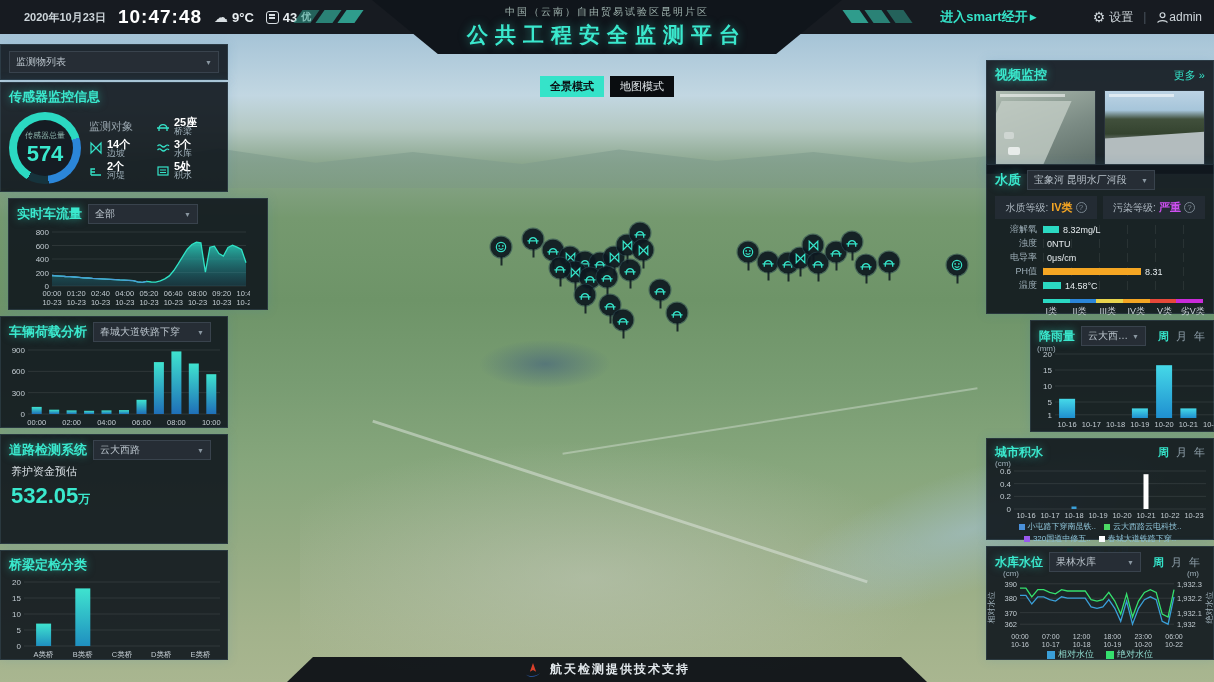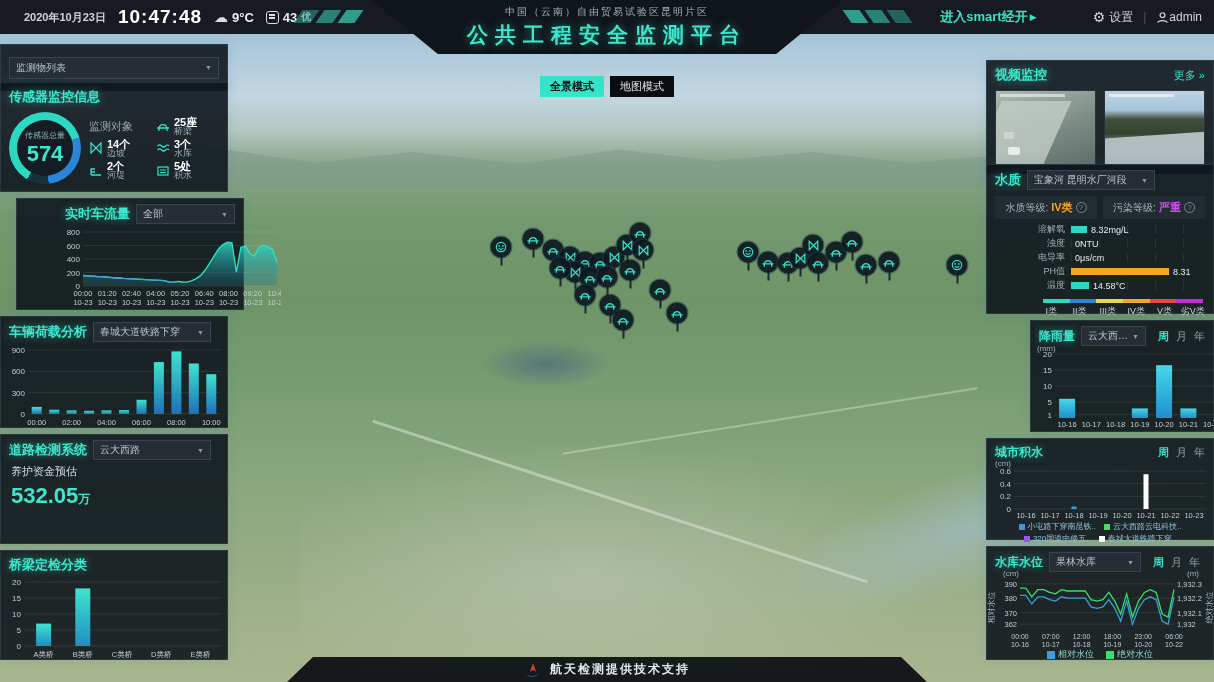--- a/index.html
+++ b/index.html
@@ -67,24 +67,24 @@
   .dd { background:#262d35; border:1px solid #39434d; color:#b9c3cb; font-size:10px; height:20px;
       display:flex; align-items:center; justify-content:space-between; padding:0 6px; cursor:pointer; flex:1; min-width:0; }
   .dd .cap { overflow:hidden; text-overflow:ellipsis; white-space:nowrap; }
   .caret { color:#8a97a1; font-size:7px; margin-left:4px; }
   .tabs { display:flex; gap:7px; font-size:11px; margin-left:6px; }
   .tabs span { color:#8fa0ab; cursor:pointer; }
   .tabs span.active { color:#35e3c9; font-weight:bold; }
   .more { margin-left:auto; color:#35e3c9; font-size:11px; cursor:pointer; }
 
   
-  #p-list { left:0; top:44px; width:228px; height:47px; display:flex; align-items:center; padding:0 8px; }
+  #p-list { left:0; top:44px; width:228px; height:36px; display:flex; align-items:center; padding:0 8px; }
   #p-list .dd { height:22px; }
   #p-sensor { left:0; top:82px; width:228px; height:110px; }
-  #p-traffic { left:16px; top:198px; width:228px; height:112px;padding-left:40px; }
+  #p-traffic { left:8px; top:198px; width:260px; height:112px; }
   #p-load { left:0; top:316px; width:228px; height:112px; }
   #p-road { left:0; top:434px; width:228px; height:110px; }
   #p-bclass { left:0; top:550px; width:228px; height:110px; }
 
   
   #p-video { right:0; top:60px; width:228px; height:114px; }
   #p-water { right:0; top:164px; width:228px; height:150px; }
   #p-rain { right:0; top:320px; width:184px; height:112px; }
   #p-wlog { right:0; top:438px; width:228px; height:102px; }
   #p-resv { right:0; top:546px; width:228px; height:114px; }
@@ -127,21 +127,21 @@
   #vid1 .car2 { position:absolute; left:8px; bottom:26px; width:10px; height:7px; background:#cfd6d2; border-radius:2px; }
   #vid2 { background:linear-gradient(180deg,#bcd3e4 0%,#a6c5da 26%,#41503c 38%,#34432f 58%,#8b9296 72%,#aab3b6 100%); }
   #vid2 .roof { position:absolute; left:-8px; bottom:-4px; width:120%; height:34px; background:#b3bcbe; transform:rotate(-4deg); }
 
   
   .wq-badges { display:flex; gap:6px; margin:4px 8px; }
   .badge { flex:1; background:#232b33; height:23px; display:flex; align-items:center; justify-content:center; font-size:10px; color:#aab4bd; gap:3px; }
   .badge .v { font-weight:bold; font-size:11px; }
   .qm { width:11px; height:11px; border:1px solid #78858f; border-radius:50%; font-size:8px; color:#78858f;
       display:inline-flex; align-items:center; justify-content:center; }
-  .wq-rows { margin-top:2px;padding-left:28px; }
+  .wq-rows { margin-top:2px; }
   .wq-row { display:flex; align-items:center; height:13px; margin:1px 8px; font-size:9px; }
   .wq-label { width:42px; text-align:right; color:#9fb0ba; margin-right:6px; flex:none; }
   .wq-track { flex:1; height:9px; display:flex; align-items:center;
       background:repeating-linear-gradient(90deg, rgba(255,255,255,.07) 0 1px, transparent 1px 28px); }
   .wq-bar { height:7px; flex:none; }
   .wq-val { color:#e6ecef; margin-left:4px; white-space:nowrap; }
   .wq-scale { margin:7px 10px 0 56px; height:4px; display:flex; }
   .wq-scale div { flex:1; }
   .wq-slabels { display:flex; margin:2px 6px 0 50px; }
   .wq-slabels span { flex:1; text-align:center; color:#cfd6db; font-size:9px; }

